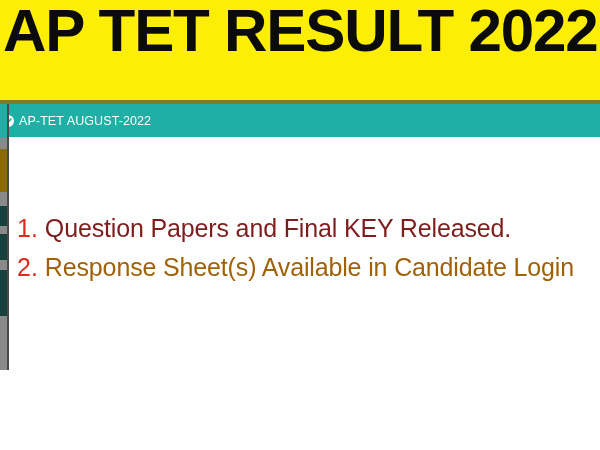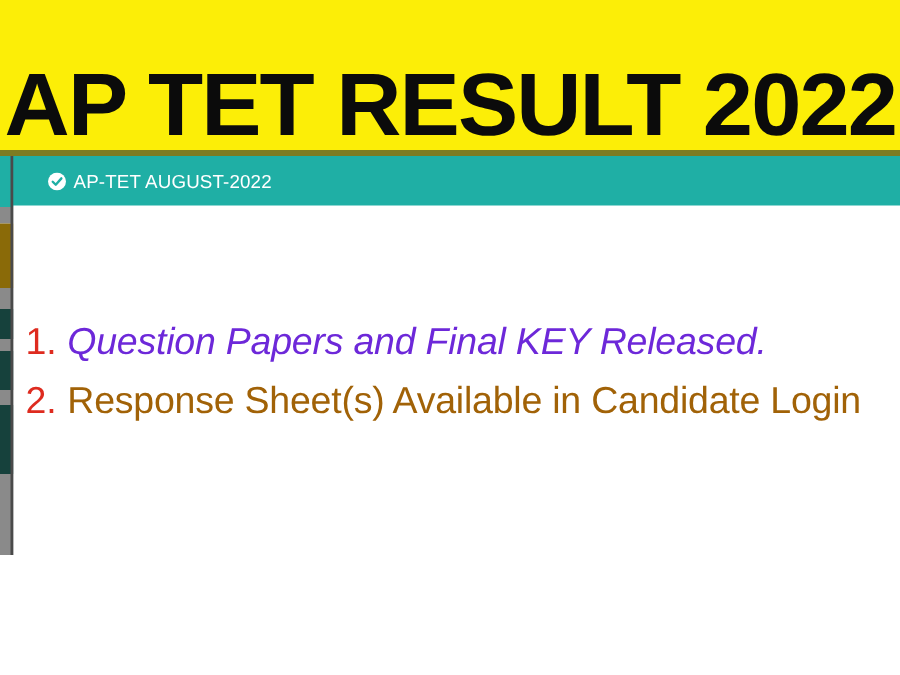--- a/index.html
+++ b/index.html
@@ -17,21 +17,21 @@
 
   
   #title-banner {
     position: absolute;
     left: 0;
     top: 0;
     width: 600px;
     height: 100px;
     background: #FCEE07;
     display: flex;
-    align-items: flex-end;
+    align-items: flex-start;
     overflow: hidden;
   }
   #title-banner-text {
     font-family: "Liberation Sans", sans-serif;
     font-weight: bold;
     font-size: 59px;
     line-height: 1;
     color: #0b0b0b;
     letter-spacing: -1.2px;
     white-space: nowrap;
@@ -70,21 +70,21 @@
     width: 600px;
     height: 33px;
     background: #1FAFA5;
     display: flex;
     align-items: center;
     overflow: hidden;
   }
   #teal-header-inner {
     display: flex;
     align-items: center;
-    padding-left: 32px;
+    padding-left: 2px;
     gap: 5px;
   }
   .check-circle {
     width: 12px;
     height: 12px;
     flex: 0 0 auto;
     display: block;
   }
   #teal-header-label {
     color: #ffffff;
@@ -140,21 +140,21 @@
     font-family: "Liberation Sans", sans-serif;
     color: #DE2B1F;
     flex: 0 0 auto;
     padding-right: 7px;
   }
   .notice-text {
     font-size: 25px;
     font-family: "Liberation Sans", sans-serif;
     letter-spacing: -0.15px;
   }
-  .text-green { color: #6d28d9; font-style: italic; }
+  .text-green { color: #7f1d1d; }
   .text-red   { color: #a16207; }
 </style>
 </head>
 <body>
 
 <div id="title-banner">
   <div id="title-banner-text">AP TET RESULT 2022</div>
 </div>
 
 <div id="banner-divider"></div>

